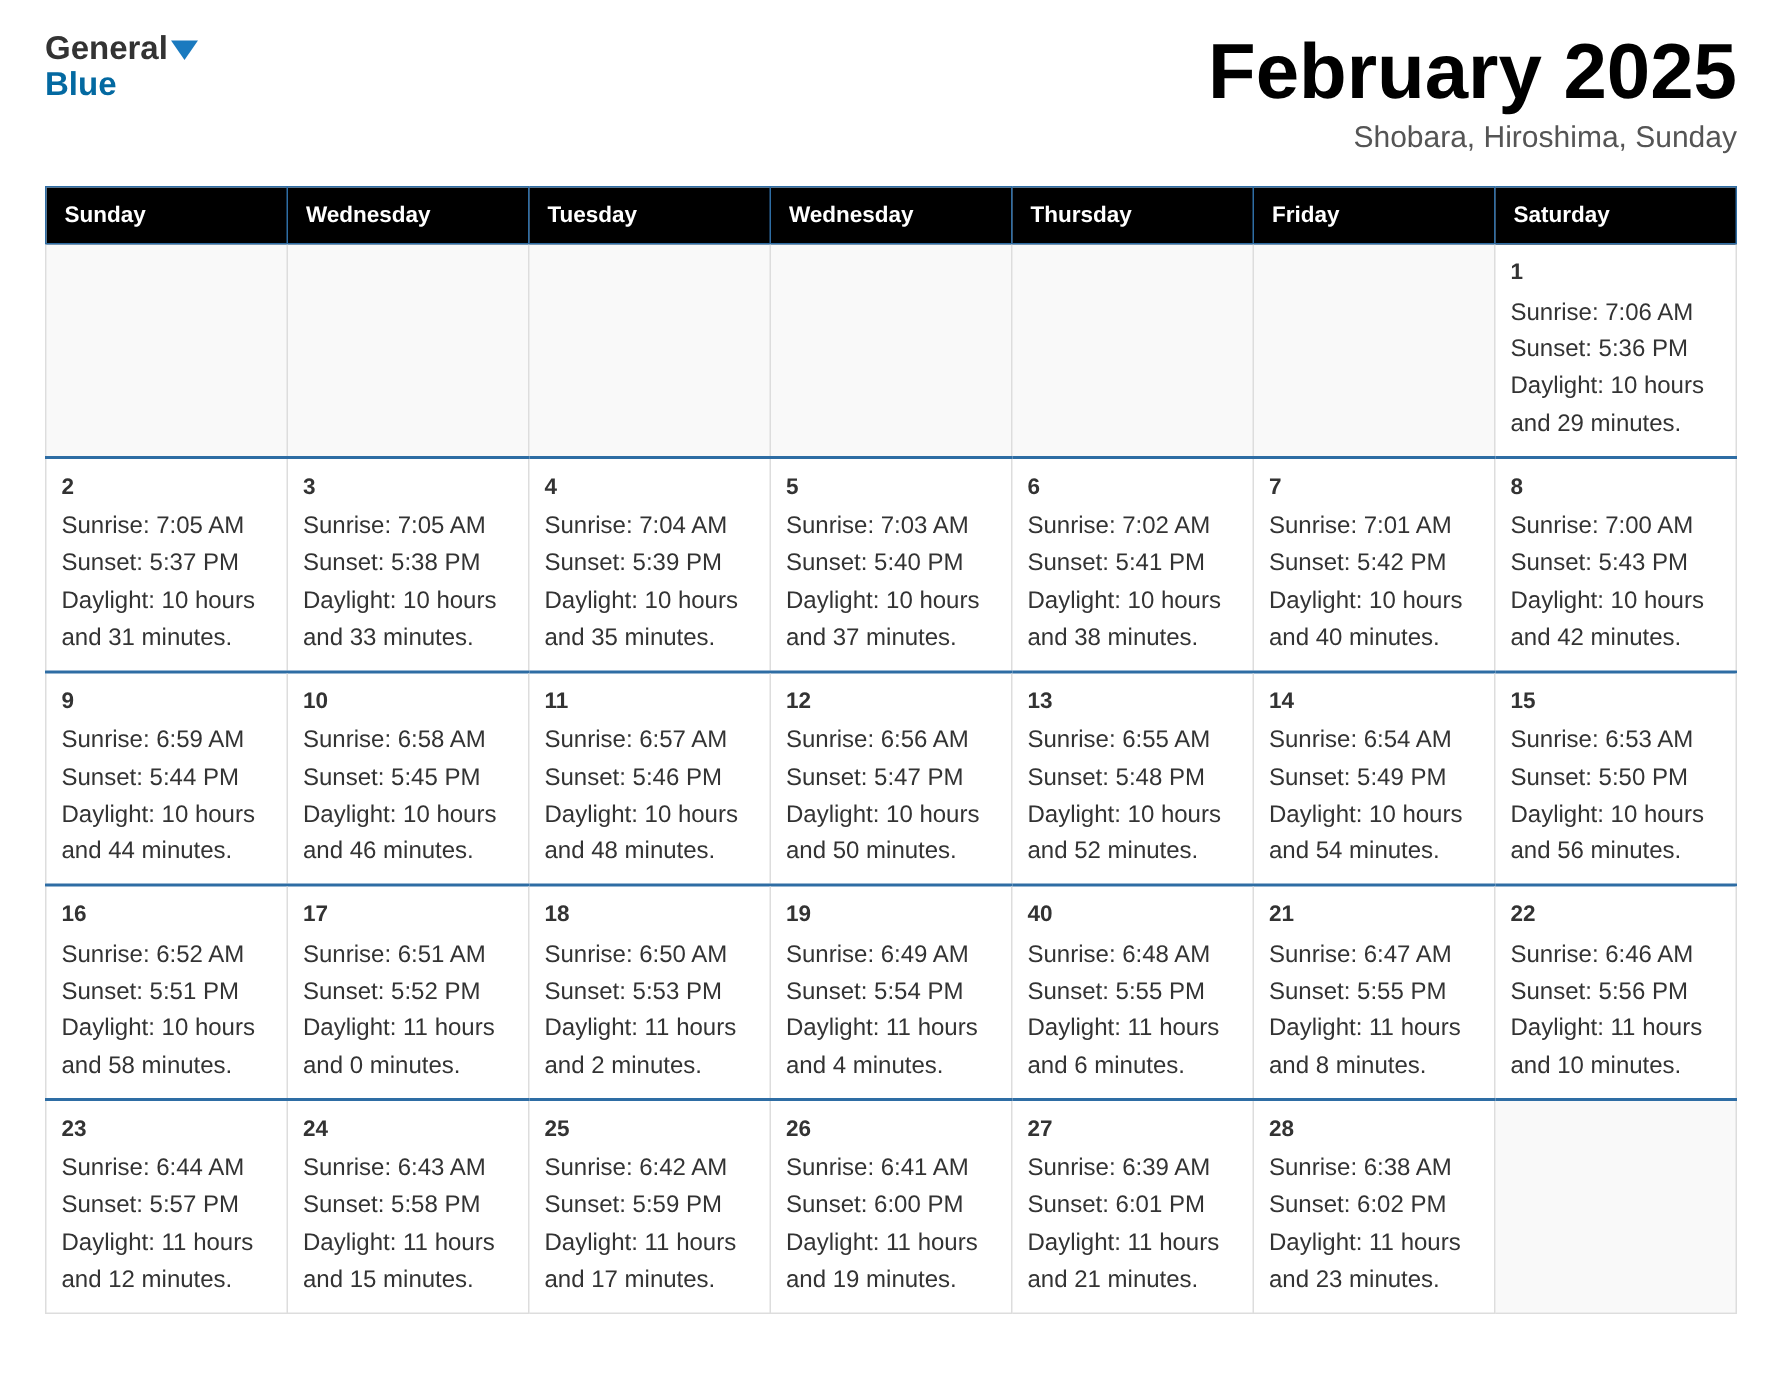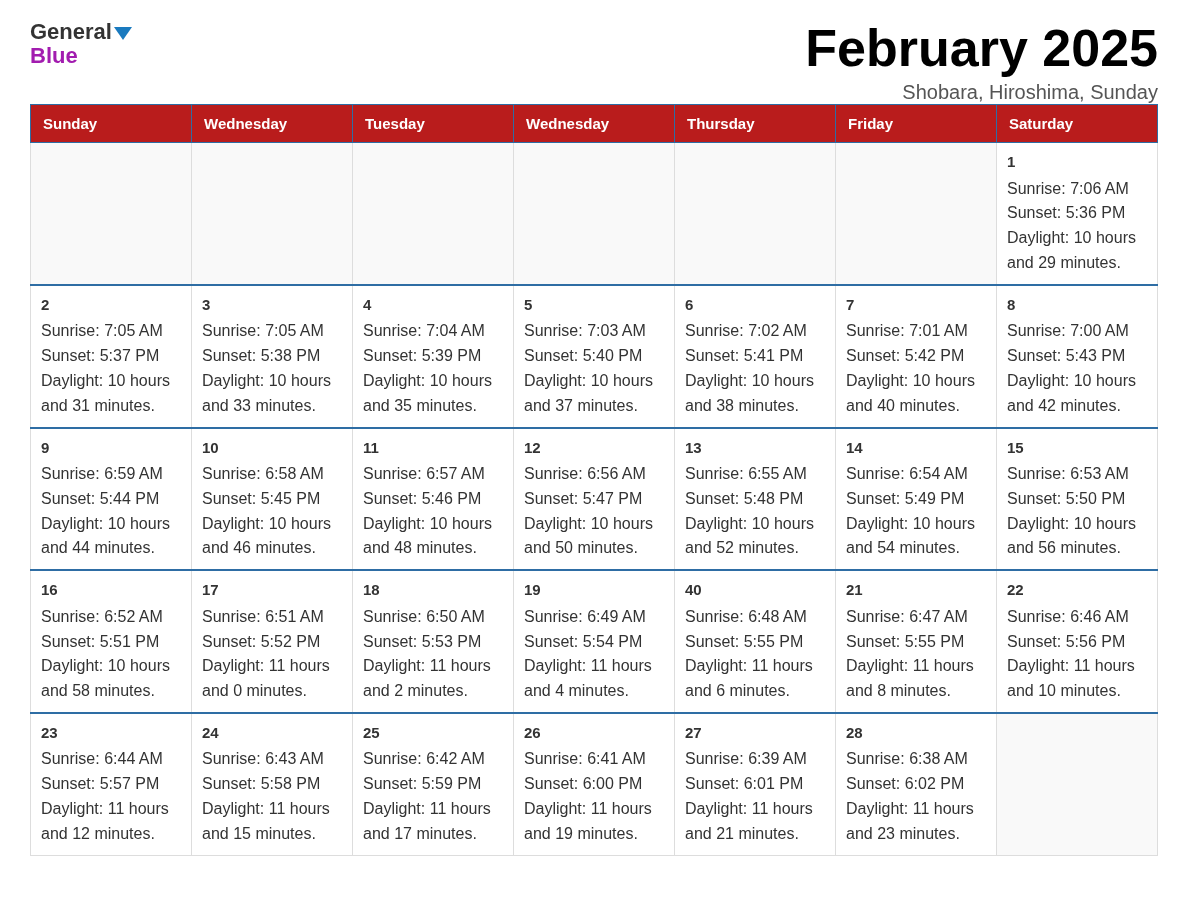--- a/index.html
+++ b/index.html
@@ -6,33 +6,34 @@
     body {
       font-family: Arial, sans-serif;
       background: #fff;
       padding: 20px 30px;
       color: #333;
     }
     .header {
       display: flex;
       justify-content: space-between;
       align-items: flex-start;
+      margin-bottom: 20px;
     }
     .logo {
       display: flex;
       flex-direction: column;
       align-items: flex-start;
     }
     .logo-text {
       font-size: 22px;
       font-weight: bold;
       color: #333;
       line-height: 1.1;
     }
-    .logo-text .blue { color: #a21caf; }
+    .logo-text .blue { color: #0369a1; }
     .logo-triangle {
       display: inline-block;
       width: 0;
       height: 0;
       border-left: 9px solid transparent;
       border-right: 9px solid transparent;
       border-top: 13px solid #1a7abf;
       margin-left: 2px;
       vertical-align: middle;
     }
@@ -49,21 +50,21 @@
       font-size: 20px;
       color: #555;
       margin-top: 4px;
     }
     .calendar {
       width: 100%;
       border-collapse: collapse;
       border: 1px solid #ccc;
     }
     .calendar th {
-      background-color: #b91c1c;
+      background-color: #000000;
       color: #fff;
       font-size: 15px;
       font-weight: bold;
       padding: 10px 12px;
       text-align: left;
       border: 1px solid #2e6da4;
     }
     .calendar td {
       vertical-align: top;
       padding: 8px 10px;

